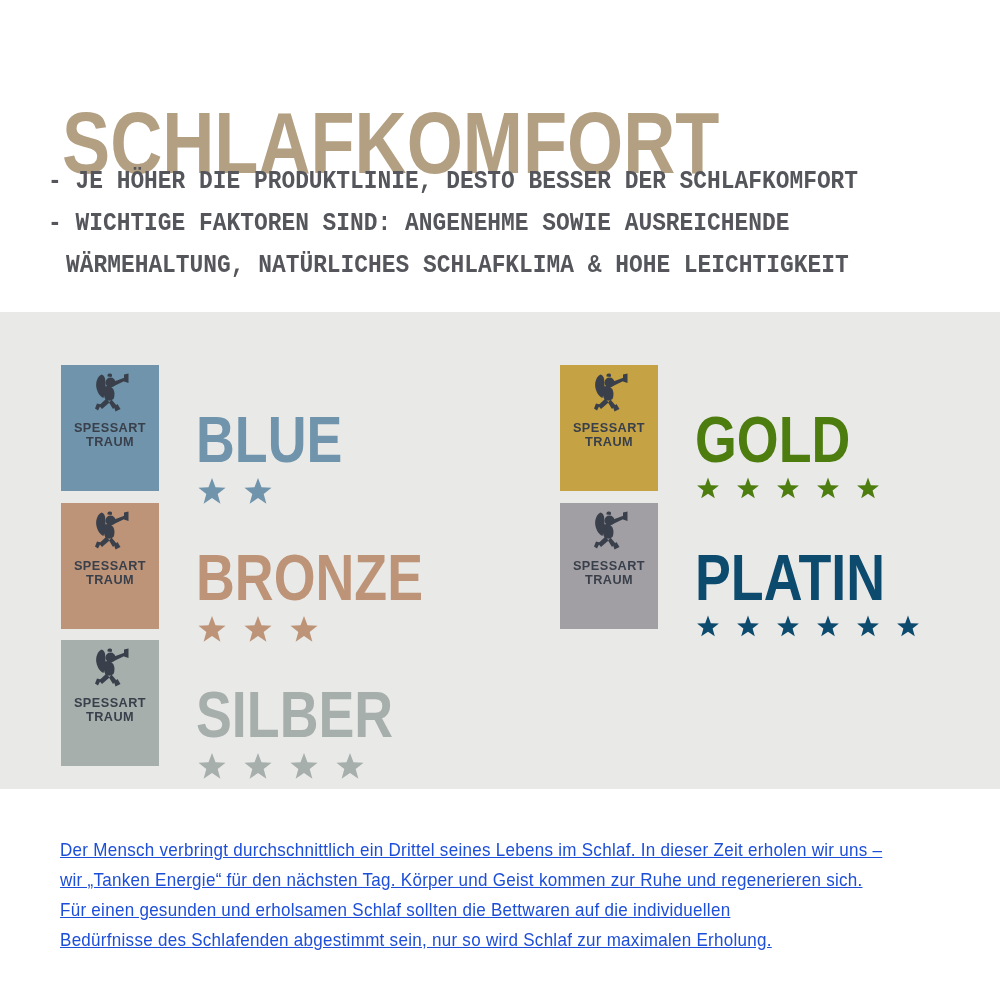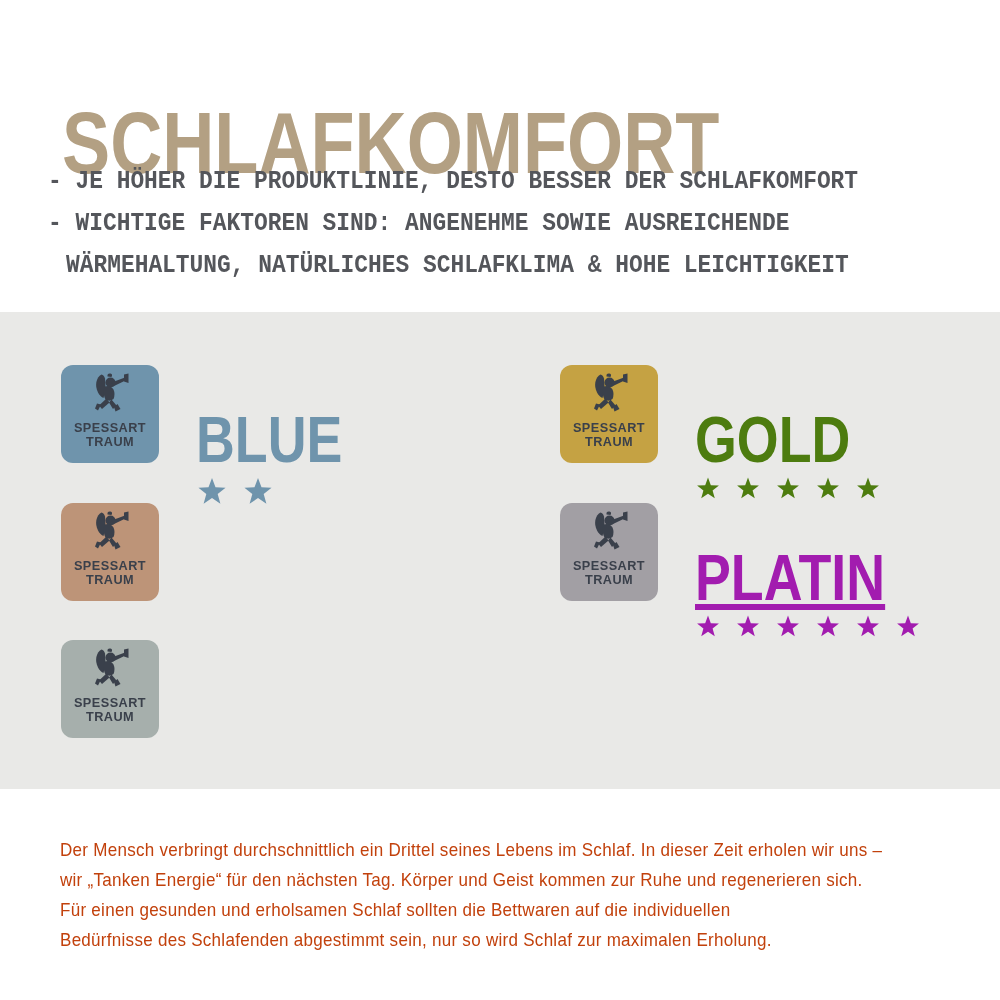--- a/index.html
+++ b/index.html
@@ -23,21 +23,21 @@
     transform:scaleX(0.88);transform-origin:left top;
   }
   .intro-line.wrapped{margin-left:18px;}
 
   
   .panel{left:0;top:312px;width:1000px;height:477px;}
 
   
   .product{position:absolute;width:440px;height:110px;}
   .badge{
-    position:absolute;left:0;top:0;width:98px;height:98px;border-radius:12px;
+    position:absolute;left:0;top:0;width:98px;height:126px;border-radius:0;
     text-align:center;
   }
   .badge .logo{display:block;width:54px;height:46px;margin:8px auto 0;}
   .badge .brandtxt{
     margin-top:2px;font-size:13.5px;font-weight:bold;letter-spacing:0.5px;
     line-height:14px;transform:scaleX(0.94);transform-origin:center top;
   }
   .info{position:absolute;left:135px;top:0;margin-top:39px;}
   .pname{
     font-size:64px;font-weight:bold;line-height:1;margin-top:4px;
@@ -162,20 +162,30 @@
         <path d="M53 53 L63 65 L56 72 L48 59 Z"></path>
             <path d="M58 68 L65 62 L71 72 L61 77 Z"></path>
       </g>
         </svg>
     </span>
     <div class="brandtxt" style="color: rgb(58, 64, 75);">
       <div>SPESSART</div>
       <div>TRAUM</div>
     </div>
   </div>
+  <div class="info" style="color: rgb(189, 148, 120);">
+    <div class="pname">BRONZE</div>
+    <div class="stars"><svg viewBox="0 0 24 24">
+          <polygon points="12,1.5 14.7,8.8 22.5,9.1 16.4,13.9 18.5,21.4 12,17.1 5.5,21.4 7.6,13.9 1.5,9.1 9.3,8.8"></polygon>
+        </svg><svg viewBox="0 0 24 24">
+          <polygon points="12,1.5 14.7,8.8 22.5,9.1 16.4,13.9 18.5,21.4 12,17.1 5.5,21.4 7.6,13.9 1.5,9.1 9.3,8.8"></polygon>
+        </svg><svg viewBox="0 0 24 24">
+          <polygon points="12,1.5 14.7,8.8 22.5,9.1 16.4,13.9 18.5,21.4 12,17.1 5.5,21.4 7.6,13.9 1.5,9.1 9.3,8.8"></polygon>
+        </svg></div>
+  </div>
 </div>
 
 <div class="product pos-platin small-stars">
   <div class="badge" style="background-color: rgb(162, 159, 164);">
     <span style="color: rgb(58, 64, 75);">
       <svg class="logo" viewBox="0 0 100 92">
           <g fill="currentColor">
         <path d="M33 3 C22 9 19 25 26 39 C29 45 33 48 37 50 C41 38 42 22 40 11 C39 6 36 4 33 3 Z"></path>
         <circle cx="51" cy="19" r="10"></circle>
         <path d="M45 7 Q44 0 51 1 Q56 2 53 8 Z"></path>
@@ -187,21 +197,21 @@
         <path d="M53 53 L63 65 L56 72 L48 59 Z"></path>
             <path d="M58 68 L65 62 L71 72 L61 77 Z"></path>
       </g>
         </svg>
     </span>
     <div class="brandtxt" style="color: rgb(58, 64, 75);">
       <div>SPESSART</div>
       <div>TRAUM</div>
     </div>
   </div>
-  <div class="info" style="color: #a21caf; text-decoration: underline;">
+  <div class="info" style="color: #0c4a6e;">
     <div class="pname">PLATIN</div>
     <div class="stars"><svg viewBox="0 0 24 24">
           <polygon points="12,1.5 14.7,8.8 22.5,9.1 16.4,13.9 18.5,21.4 12,17.1 5.5,21.4 7.6,13.9 1.5,9.1 9.3,8.8"></polygon>
         </svg><svg viewBox="0 0 24 24">
           <polygon points="12,1.5 14.7,8.8 22.5,9.1 16.4,13.9 18.5,21.4 12,17.1 5.5,21.4 7.6,13.9 1.5,9.1 9.3,8.8"></polygon>
         </svg><svg viewBox="0 0 24 24">
           <polygon points="12,1.5 14.7,8.8 22.5,9.1 16.4,13.9 18.5,21.4 12,17.1 5.5,21.4 7.6,13.9 1.5,9.1 9.3,8.8"></polygon>
         </svg><svg viewBox="0 0 24 24">
           <polygon points="12,1.5 14.7,8.8 22.5,9.1 16.4,13.9 18.5,21.4 12,17.1 5.5,21.4 7.6,13.9 1.5,9.1 9.3,8.8"></polygon>
         </svg><svg viewBox="0 0 24 24">
@@ -228,20 +238,32 @@
         <path d="M53 53 L63 65 L56 72 L48 59 Z"></path>
             <path d="M58 68 L65 62 L71 72 L61 77 Z"></path>
       </g>
         </svg>
     </span>
     <div class="brandtxt" style="color: rgb(58, 64, 75);">
       <div>SPESSART</div>
       <div>TRAUM</div>
     </div>
   </div>
-</div>
-
-<div class="abs footer" style="color: #c2410c;">
+  <div class="info" style="color: rgb(166, 175, 172);">
+    <div class="pname">SILBER</div>
+    <div class="stars"><svg viewBox="0 0 24 24">
+          <polygon points="12,1.5 14.7,8.8 22.5,9.1 16.4,13.9 18.5,21.4 12,17.1 5.5,21.4 7.6,13.9 1.5,9.1 9.3,8.8"></polygon>
+        </svg><svg viewBox="0 0 24 24">
+          <polygon points="12,1.5 14.7,8.8 22.5,9.1 16.4,13.9 18.5,21.4 12,17.1 5.5,21.4 7.6,13.9 1.5,9.1 9.3,8.8"></polygon>
+        </svg><svg viewBox="0 0 24 24">
+          <polygon points="12,1.5 14.7,8.8 22.5,9.1 16.4,13.9 18.5,21.4 12,17.1 5.5,21.4 7.6,13.9 1.5,9.1 9.3,8.8"></polygon>
+        </svg><svg viewBox="0 0 24 24">
+          <polygon points="12,1.5 14.7,8.8 22.5,9.1 16.4,13.9 18.5,21.4 12,17.1 5.5,21.4 7.6,13.9 1.5,9.1 9.3,8.8"></polygon>
+        </svg></div>
+  </div>
+</div>
+
+<div class="abs footer" style="color: #1d4ed8; text-decoration: underline;">
   <div class="footer-line">Der Mensch verbringt durchschnittlich ein Drittel seines Lebens im Schlaf. In dieser Zeit erholen wir uns –</div>
   <div class="footer-line">wir „Tanken Energie“ für den nächsten Tag. Körper und Geist kommen zur Ruhe und regenerieren sich.</div>
   <div class="footer-line">Für einen gesunden und erholsamen Schlaf sollten die Bettwaren auf die individuellen</div>
   <div class="footer-line">Bedürfnisse des Schlafenden abgestimmt sein, nur so wird Schlaf zur maximalen Erholung.</div>
 </div>
 
 </body></html>

